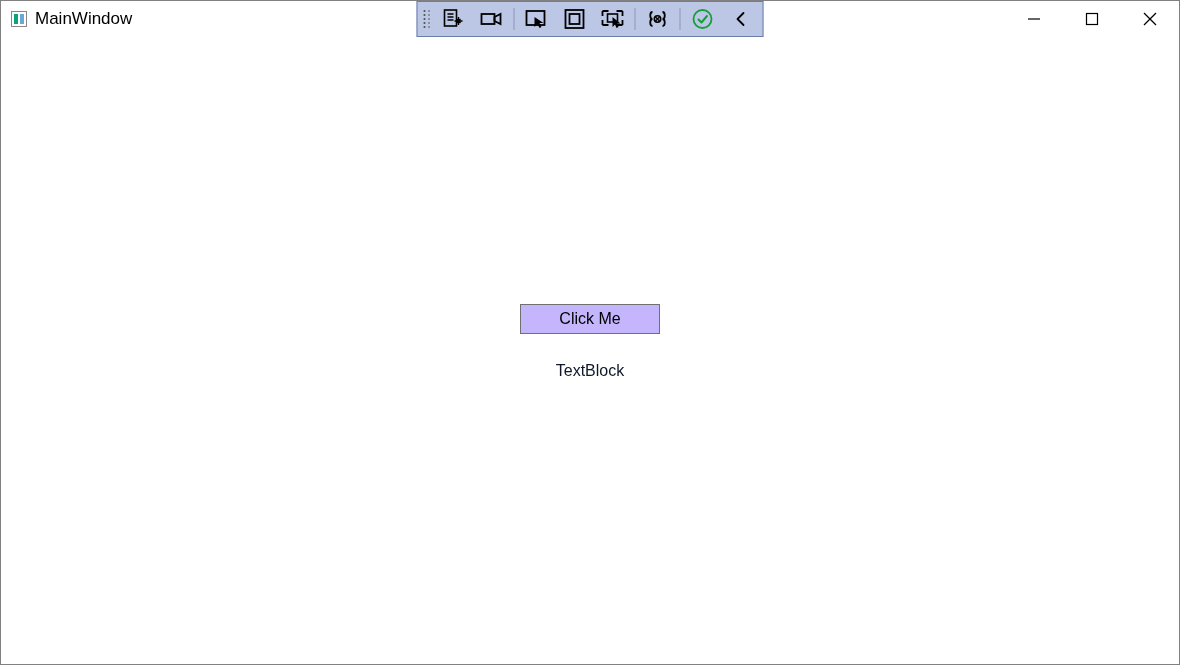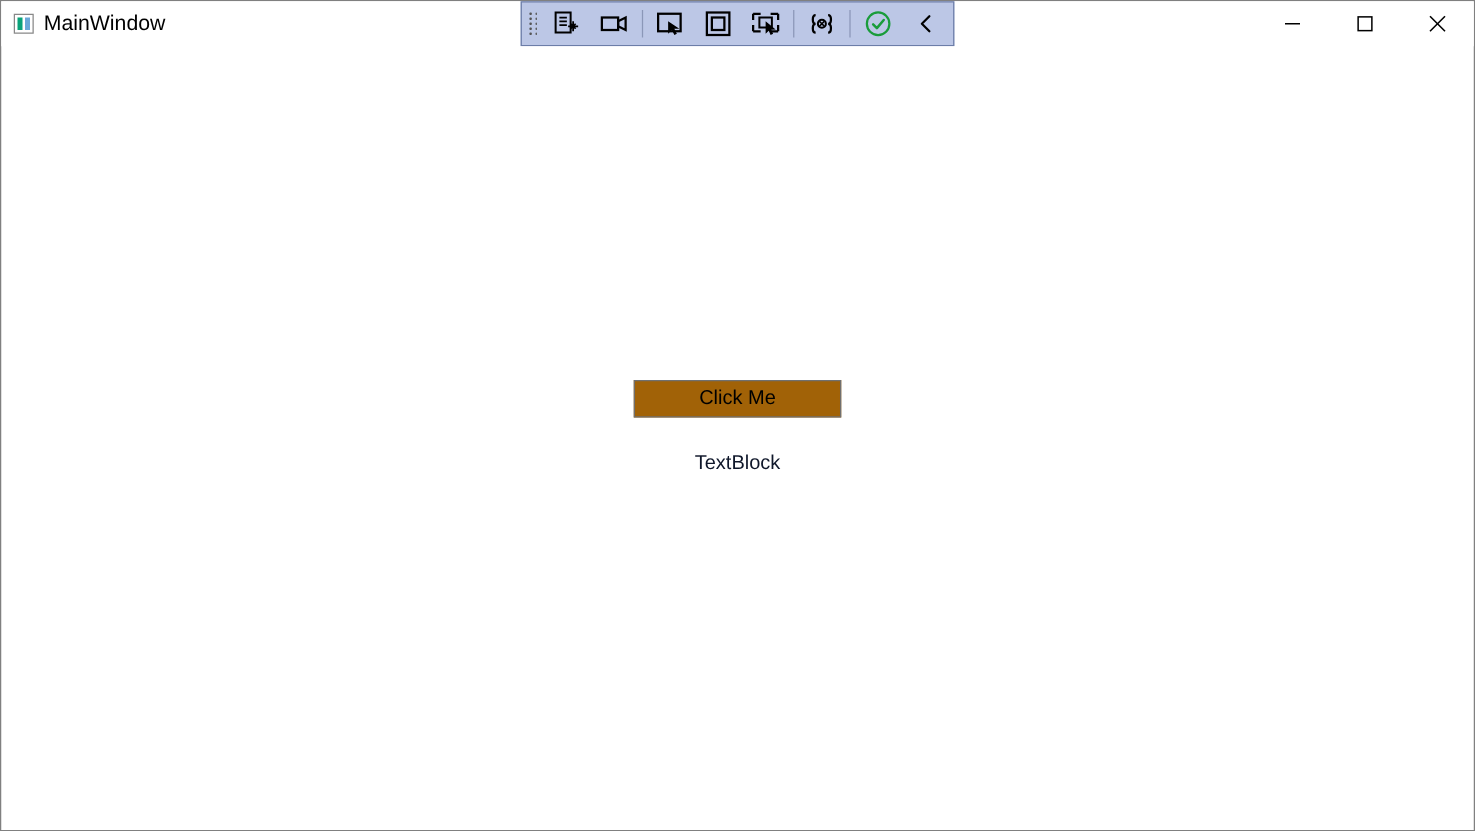--- a/index.html
+++ b/index.html
@@ -118,23 +118,23 @@
       left: 1px;
       right: 1px;
       bottom: 1px;
       background: #ffffff;
       display: flex;
       flex-direction: column;
       align-items: center;
       justify-content: center;
     }
     .wpf-button {
-      width: 166px;
+      width: 140px;
       height: 30px;
-      background: #a16207;
+      background: #c4b5fd;
       border: 1px solid #707070;
       font-size: 16px;
       color: #000;
       display: flex;
       align-items: center;
       justify-content: center;
       cursor: pointer;
       margin-bottom: 28px;
       font-family: "Segoe UI", Tahoma, sans-serif;
     }

